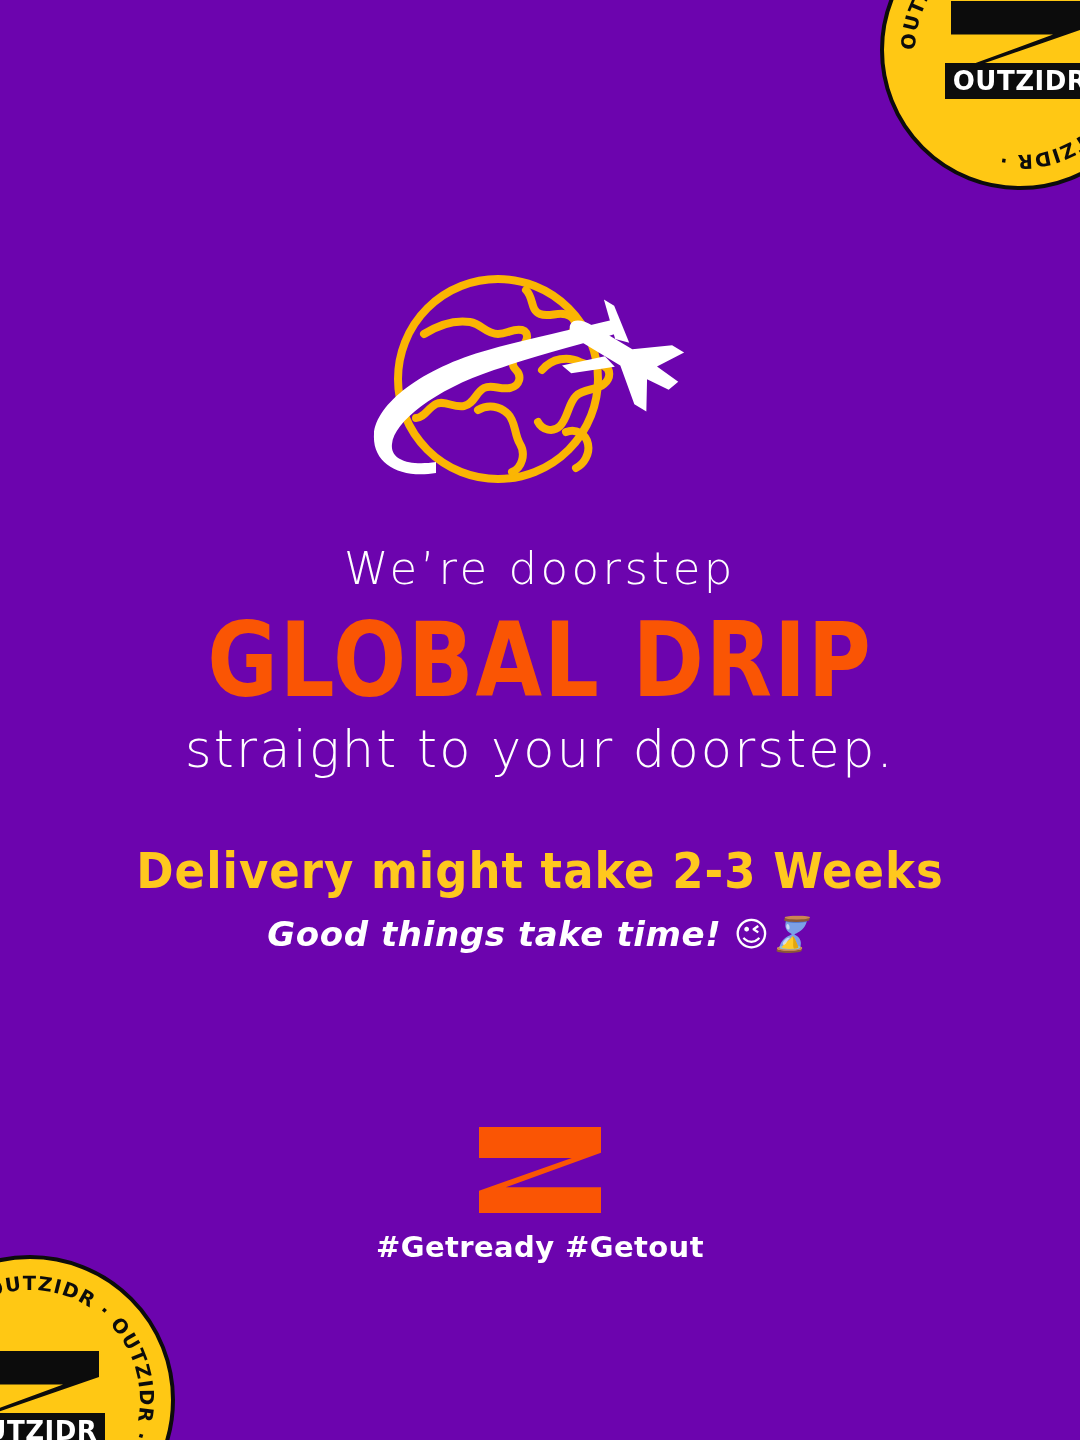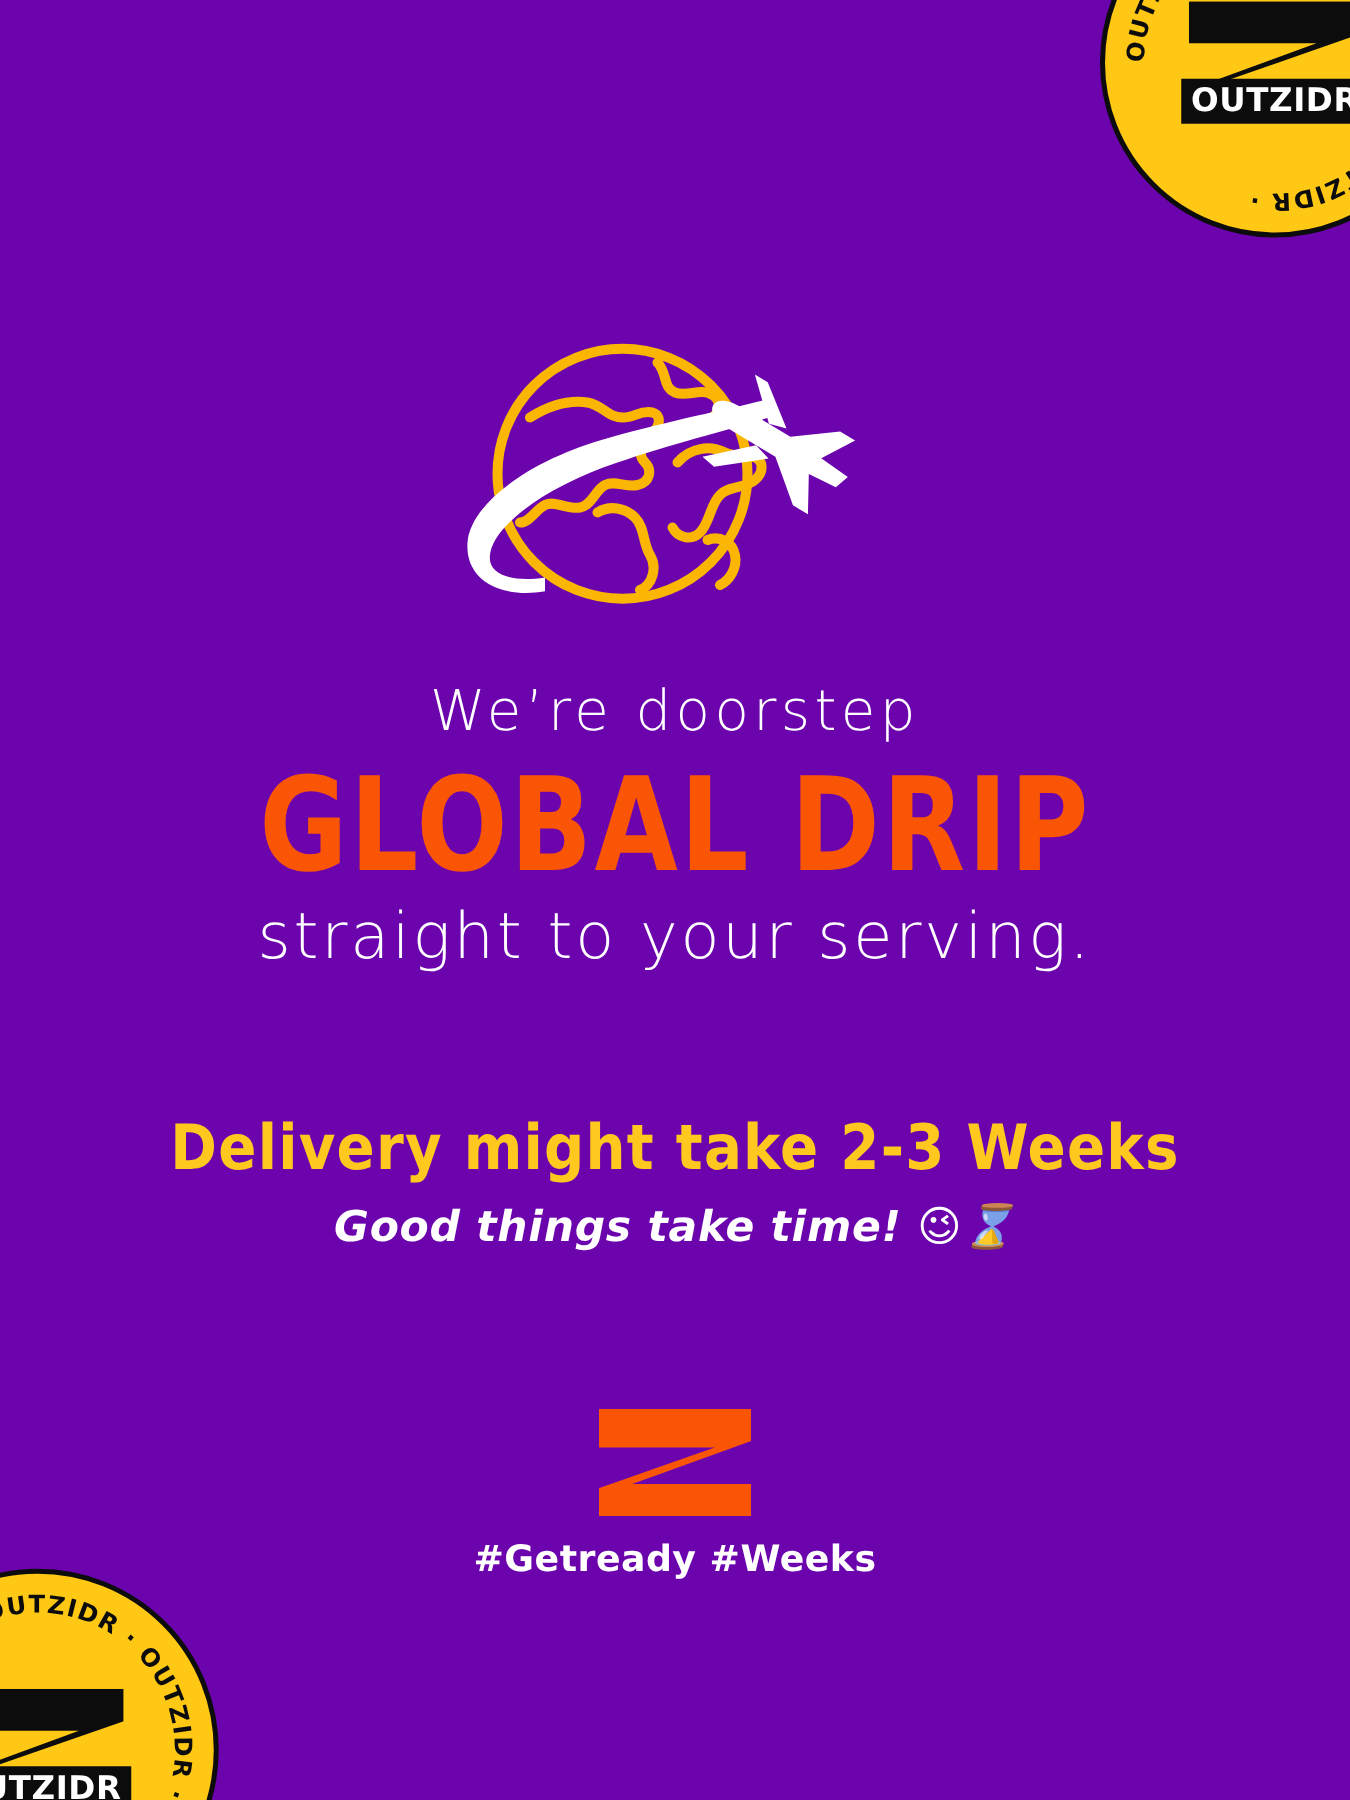--- a/index.html
+++ b/index.html
@@ -127,21 +127,21 @@
     letter-spacing: 2.2px;
     line-height: 1.1;
     margin: 0;
   }
   .delivery {
     color: #FFC81E;
     font-family: "DejaVu Sans Condensed", "Liberation Sans Narrow", "Liberation Sans", sans-serif;
     font-weight: bold;
     font-size: 50px;
     letter-spacing: 1px;
-    margin: 111px 0 0 0;
+    margin: 64px 0 0 0;
     white-space: nowrap;
   }
   .goodthings {
     color: #FFFFFF;
     font-family: "DejaVu Sans", sans-serif;
     font-weight: bold;
     font-style: italic;
     font-size: 34px;
     letter-spacing: 0.6px;
     margin: 14px 0 0 0;
@@ -223,23 +223,23 @@
         <path d="M6 36 C6 30 14 26 26 26 L72 26 L104 2 L118 2 L102 28 L128 30 L124 42 L100 44 L116 72 L102 72 L70 46 L26 46 C14 46 6 42 6 36 Z"></path>
         <path d="M52 46 L20 76 L32 78 L66 50 Z"></path>
         <path d="M52 26 L22 -2 L34 -2 L66 22 Z"></path>
       </g>
     </svg>
   </div>
 
   <div class="content">
     <p class="kicker">We’re doorstep</p>
     <p class="headline">GLOBAL DRIP</p>
-    <p class="subline">straight to your serving.</p>
+    <p class="subline">straight to your doorstep.</p>
     <p class="delivery">Delivery might take 2-3 Weeks</p>
     <p class="goodthings">Good things take time! 😉⌛</p>
   </div>
 
   <div class="footer">
     <div class="z-mark-orange"></div>
-    <div class="hashtags">#Getready #Weeks</div>
+    <div class="hashtags">#Getready #Getout</div>
   </div>
 
 </div>
 
 </body></html>

